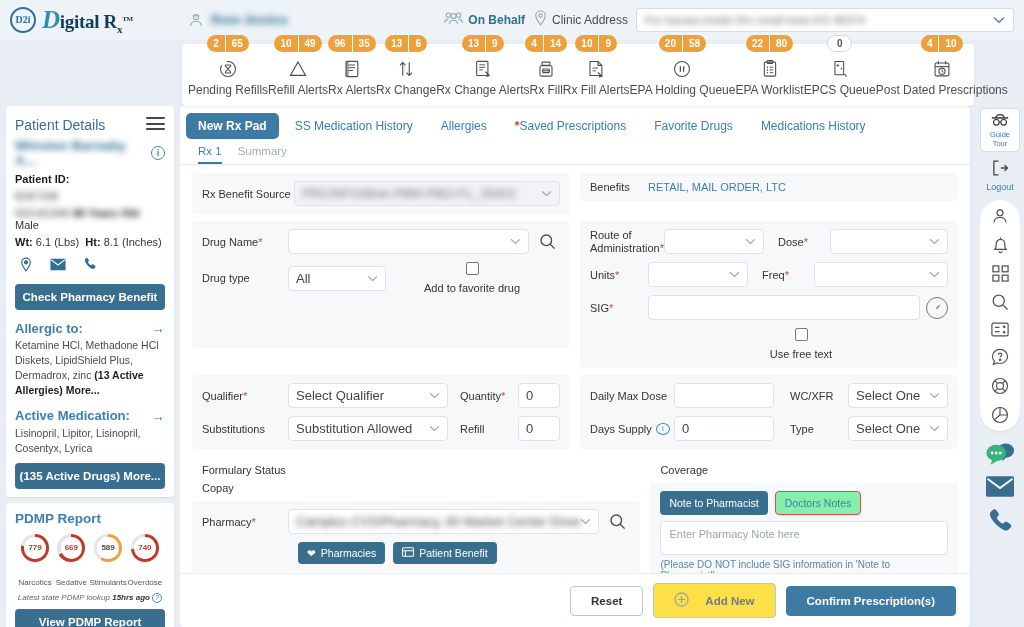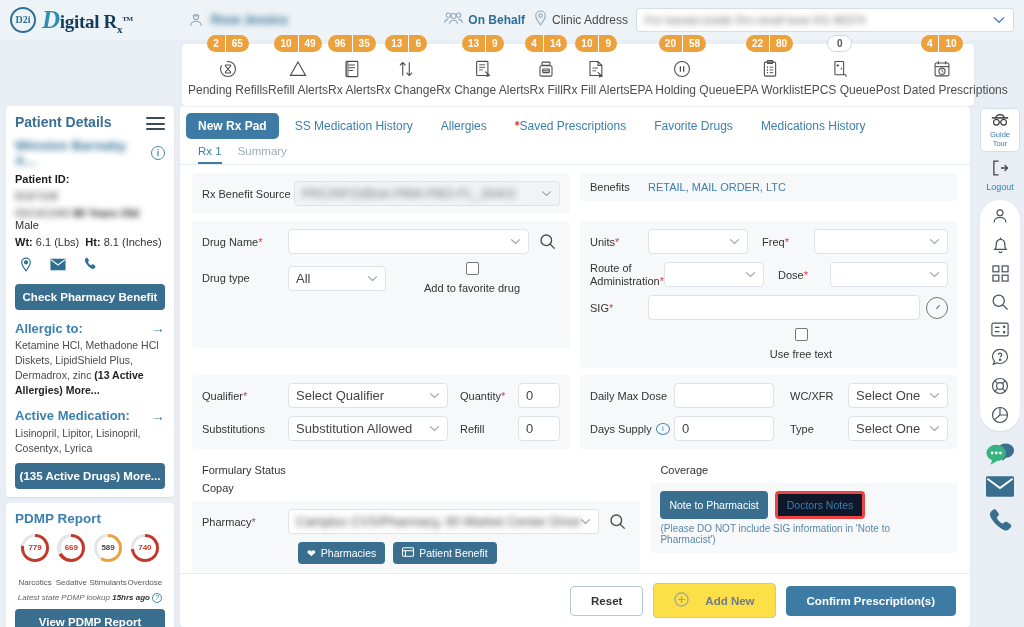--- a/index.html
+++ b/index.html
@@ -65,21 +65,21 @@
   .qbadge.zero span { border: none; padding: 0 9px; line-height: 15px; }
   .qicon { height: 22px; display: flex; align-items: center; justify-content: center; color: #555; }
   .qlabel { font-size: 12px; color: #4d4d4d; margin-top: 3px; white-space: nowrap; }
 
   
   .body { flex: 1; display: flex; overflow: hidden; padding: 0 0 0 0; }
 
   
   .sidebar { width: 178px; flex: 0 0 178px; padding: 0 4px 0 6px; overflow: hidden; }
   .card { background: #fff; border-radius: 4px; box-shadow: 0 1px 2px rgba(0,0,0,.07); padding: 8px 9px; margin-bottom: 6px; }
-  .pd-head { display: flex; align-items: flex-start; justify-content: space-between; font-weight: bold; }
+  .pd-head { display: flex; align-items: flex-end; justify-content: space-between; }
   .pd-title { font-size: 14px; color: #3b6e92; }
   .hamburger { width: 19px; }
   .hamburger i { display: block; height: 2.2px; background: #3b4a55; margin: 3.2px 0; border-radius: 1px; }
   .pd-name { font-size: 13.5px; font-weight: bold; color: #2e6f96; margin-top: 5px; display: flex; align-items: center; gap: 4px; }
   .pd-name .blur { flex: 1; }
   .info-c { width: 14px; height: 14px; border: 1.3px solid #3b8ab5; border-radius: 50%; color: #3b8ab5; font-size: 9px; display: inline-flex; align-items: center; justify-content: center; flex: 0 0 14px; }
   .pd-row { font-size: 11px; color: #333; margin-top: 5px; }
   .pd-row b { color: #1c1c1c; }
   .pd-icons { display: flex; gap: 17px; margin: 9px 0 7px 4px; color: #2e6f96; }
   .btn-dark {
@@ -133,21 +133,21 @@
   .ctl.grey { background: #f2f3f4; color: #777; }
   .ctl .val { flex: 1; overflow: hidden; white-space: nowrap; }
   .srch { width: 26px; display: flex; align-items: center; justify-content: center; color: #4a4a4a; margin-left: 5px; cursor: pointer; }
   .chkline { display: flex; align-items: center; gap: 7px; font-size: 11px; color: #333; flex-direction: column; }
   .chk { width: 13px; height: 13px; border: 1.4px solid #767676; border-radius: 2px; background: #fff; flex: 0 0 13px; }
   .benefits-val { font-size: 11px; color: #3b7fae; }
   .clock { width: 22px; height: 22px; border-radius: 50%; border: 1.4px solid #777; color: #777; display: flex; align-items: center; justify-content: center; margin-left: 6px; flex: 0 0 22px; }
 
   .pill { border-radius: 4px; font-size: 10.5px; padding: 5px 9px; display: inline-flex; align-items: center; gap: 5px; cursor: pointer; }
   .pill.solid { background: #3a6e8f; color: #fff; }
-  .pill.ghost { background: #0f172a; color: #3b7fae; border: 3px solid #ef4444; }
+  .pill.ghost { background: #86efac; color: #3b7fae; border: 1px solid #ef4444; }
   .pillrow { display: flex; gap: 8px; margin-top: 7px; padding-left: 96px; }
   .notearea {
     width: 100%; height: 34px; background: #fff; border: 1px solid #dde3e8; border-radius: 4px;
     font-size: 11px; color: #9aa5ad; padding: 6px 8px; margin-top: 6px;
   }
   .notehint { font-size: 10px; color: #5b87a8; margin-top: 4px; }
   .sectitle2 { font-size: 11px; color: #333; margin-bottom: 6px; }
 
   .footer { border-top: 1px solid #e6edf2; padding: 9px 14px; display: flex; justify-content: flex-end; gap: 10px; align-items: center; }
   .fbtn { border-radius: 4px; font-size: 11.5px; padding: 8px 20px; cursor: pointer; font-weight: bold; }
@@ -569,58 +569,58 @@
                     <span>Add to favorite drug</span>
                   </div>
                 </div>
                 <div style="height:38px"></div>
               </div>
             </div>
 
             <div class="fcol">
               <div class="fgroup">
                 <div class="fline">
+                  <div class="flabel narrow" style="line-height:1.15">
+                    <span>Route of Administration</span><span class="req">*</span>
+                  </div>
+                  <div class="ctl" style="flex:0 0 100px">
+                    <span class="val"></span>
+                    <span class="chev">
+                      <svg width="11" height="7" viewBox="0 0 12 8" fill="none" stroke="#9aa5ad" stroke-width="1.4">
+                          <path d="M1 1.6 6 6.3 11 1.6"></path>
+                        </svg>
+                    </span>
+                  </div>
+                  <div class="flabel" style="flex:0 0 52px;margin-left:14px">
+                    <span>Dose</span><span class="req">*</span>
+                  </div>
+                  <div class="ctl">
+                    <span class="val"></span>
+                    <span class="chev">
+                      <svg width="11" height="7" viewBox="0 0 12 8" fill="none" stroke="#9aa5ad" stroke-width="1.4">
+                          <path d="M1 1.6 6 6.3 11 1.6"></path>
+                        </svg>
+                    </span>
+                  </div>
+                </div>
+
+                <div class="fline">
                   <div class="flabel narrow">
                     <span>Units</span><span class="req">*</span>
                   </div>
                   <div class="ctl" style="flex:0 0 100px">
                     <span class="val"></span>
                     <span class="chev">
                       <svg width="11" height="7" viewBox="0 0 12 8" fill="none" stroke="#9aa5ad" stroke-width="1.4">
                           <path d="M1 1.6 6 6.3 11 1.6"></path>
                         </svg>
                     </span>
                   </div>
                   <div class="flabel" style="flex:0 0 52px;margin-left:14px">
                     <span>Freq</span><span class="req">*</span>
-                  </div>
-                  <div class="ctl">
-                    <span class="val"></span>
-                    <span class="chev">
-                      <svg width="11" height="7" viewBox="0 0 12 8" fill="none" stroke="#9aa5ad" stroke-width="1.4">
-                          <path d="M1 1.6 6 6.3 11 1.6"></path>
-                        </svg>
-                    </span>
-                  </div>
-                </div>
-
-                <div class="fline">
-                  <div class="flabel narrow" style="line-height:1.15">
-                    <span>Route of Administration</span><span class="req">*</span>
-                  </div>
-                  <div class="ctl" style="flex:0 0 100px">
-                    <span class="val"></span>
-                    <span class="chev">
-                      <svg width="11" height="7" viewBox="0 0 12 8" fill="none" stroke="#9aa5ad" stroke-width="1.4">
-                          <path d="M1 1.6 6 6.3 11 1.6"></path>
-                        </svg>
-                    </span>
-                  </div>
-                  <div class="flabel" style="flex:0 0 52px;margin-left:14px">
-                    <span>Dose</span><span class="req">*</span>
                   </div>
                   <div class="ctl">
                     <span class="val"></span>
                     <span class="chev">
                       <svg width="11" height="7" viewBox="0 0 12 8" fill="none" stroke="#9aa5ad" stroke-width="1.4">
                           <path d="M1 1.6 6 6.3 11 1.6"></path>
                         </svg>
                     </span>
                   </div>
                 </div>
@@ -773,20 +773,21 @@
 
             <div class="fcol">
               <div class="fgroup plain" style="padding-bottom:0">
                 <div class="sectitle2">Coverage</div>
               </div>
               <div class="fgroup">
                 <div style="display:flex;gap:7px">
                   <span class="pill solid">Note to Pharmacist</span>
                   <span class="pill ghost">Doctors Notes</span>
                 </div>
+                <div class="notearea">Enter Pharmacy Note here</div>
                 <div class="notehint">(Please DO NOT include SIG information in 'Note to Pharmacist')</div>
               </div>
             </div>
           </div>
         </div>
 
         <div class="footer">
           <button class="fbtn outline">Reset</button>
           <button class="fbtn outline2">
             <span>

